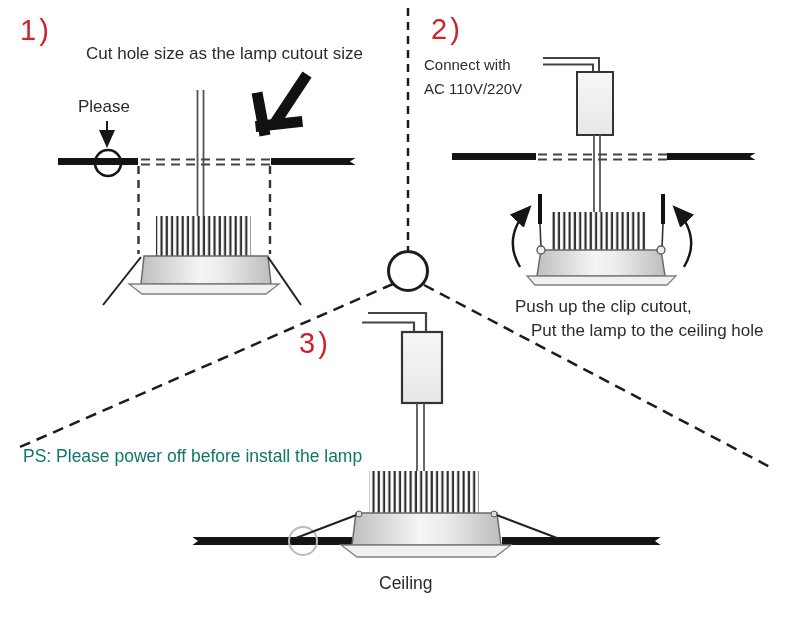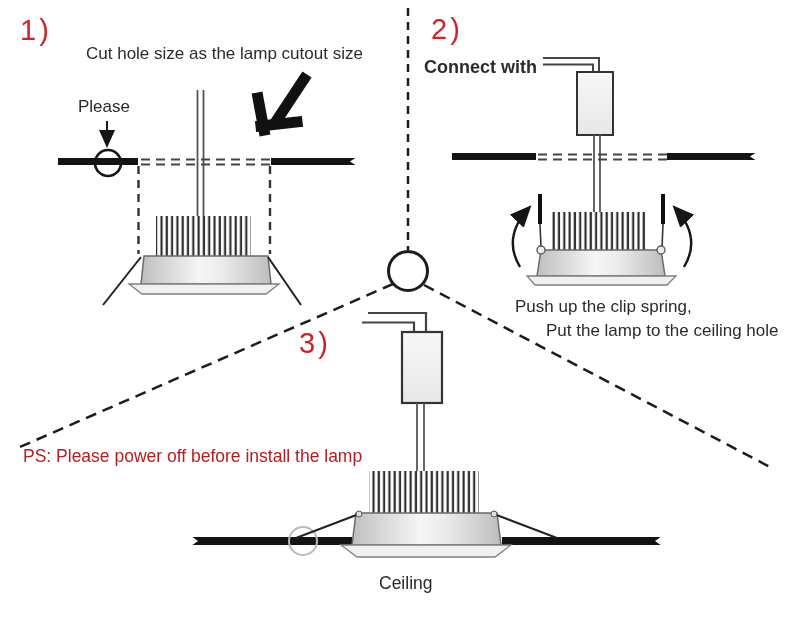--- a/index.html
+++ b/index.html
@@ -4,22 +4,22 @@
 <style>
   html,body{margin:0;padding:0;background:#fff;}
   .canvas{
     position:relative;width:800px;height:618px;background:#ffffff;overflow:hidden;
     font-family:"Liberation Sans","DejaVu Sans",sans-serif;color:#2b2b2b;
   }
   .art{position:absolute;left:0;top:0;}
   .txt{position:absolute;white-space:nowrap;line-height:1.25;}
   .t17{font-size:17px;}
   .t175{font-size:17.5px;}
-  .t18{font-size:18px;font-weight:bold;}
-  .red{color:#b91c1c;}
+  .t18{font-size:15px;}
+  .red{color:#0f766e;}
   .step-num{font-size:29px;letter-spacing:3px;color:#cf2329;}
 </style>
 </head>
 <body>
 
 <div class="canvas">
 
   <svg class="art" width="800" height="618" viewBox="0 0 800 618">
     <defs>
       <pattern id="fins" width="5.3" height="4" patternUnits="userSpaceOnUse">
@@ -149,19 +149,20 @@
       <circle cx="494" cy="514" r="3" fill="#ddd" stroke="#555" stroke-width="1"></circle>
     </g>
   </svg>
 
   <div class="txt step-num" style="left:20px;top:12px">1)</div>
   <div class="txt t17" style="left:86px;top:43px">Cut hole size as the lamp cutout size</div>
   <div class="txt t17" style="left:78px;top:96px">Please</div>
 
   <div class="txt step-num" style="left:431px;top:11px">2)</div>
   <div class="txt t18" style="left:424px;top:56px">Connect with</div>
-  <div class="txt t17" style="left:515px;top:296px">Push up the clip spring,</div>
-  <div class="txt t17" style="left:546px;top:320px">Put the lamp to the ceiling hole</div>
+  <div class="txt t18" style="left:424px;top:80px">AC 110V/220V</div>
+  <div class="txt t17" style="left:515px;top:296px">Push up the clip cutout,</div>
+  <div class="txt t17" style="left:531px;top:320px">Put the lamp to the ceiling hole</div>
 
   <div class="txt step-num" style="left:299px;top:325px">3)</div>
   <div class="txt t175 red" style="left:23px;top:446px">PS: Please power off before install the lamp</div>
   <div class="txt t175" style="left:379px;top:573px">Ceiling</div>
 </div>
 
 </body></html>

